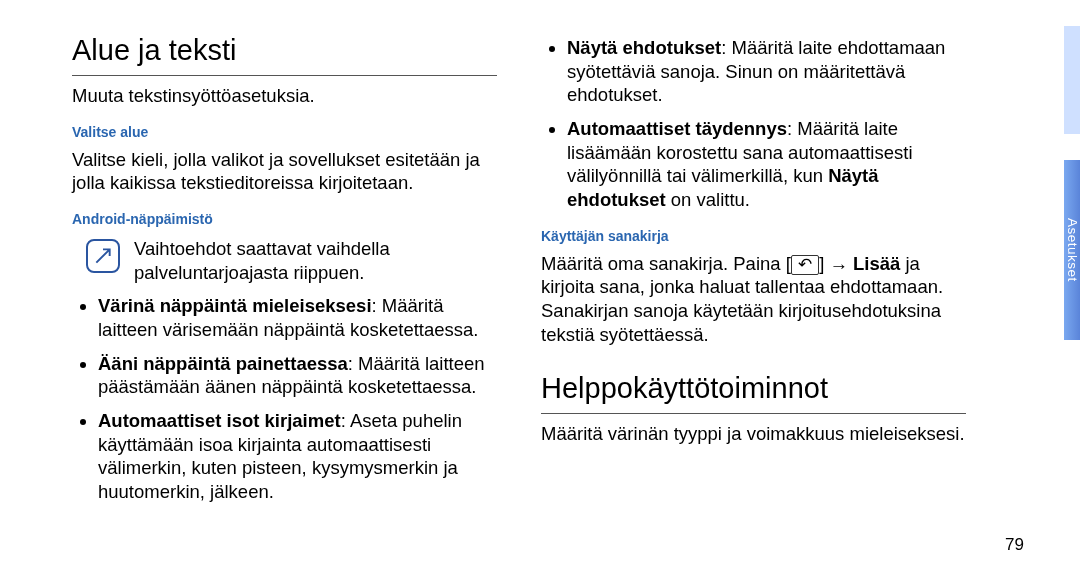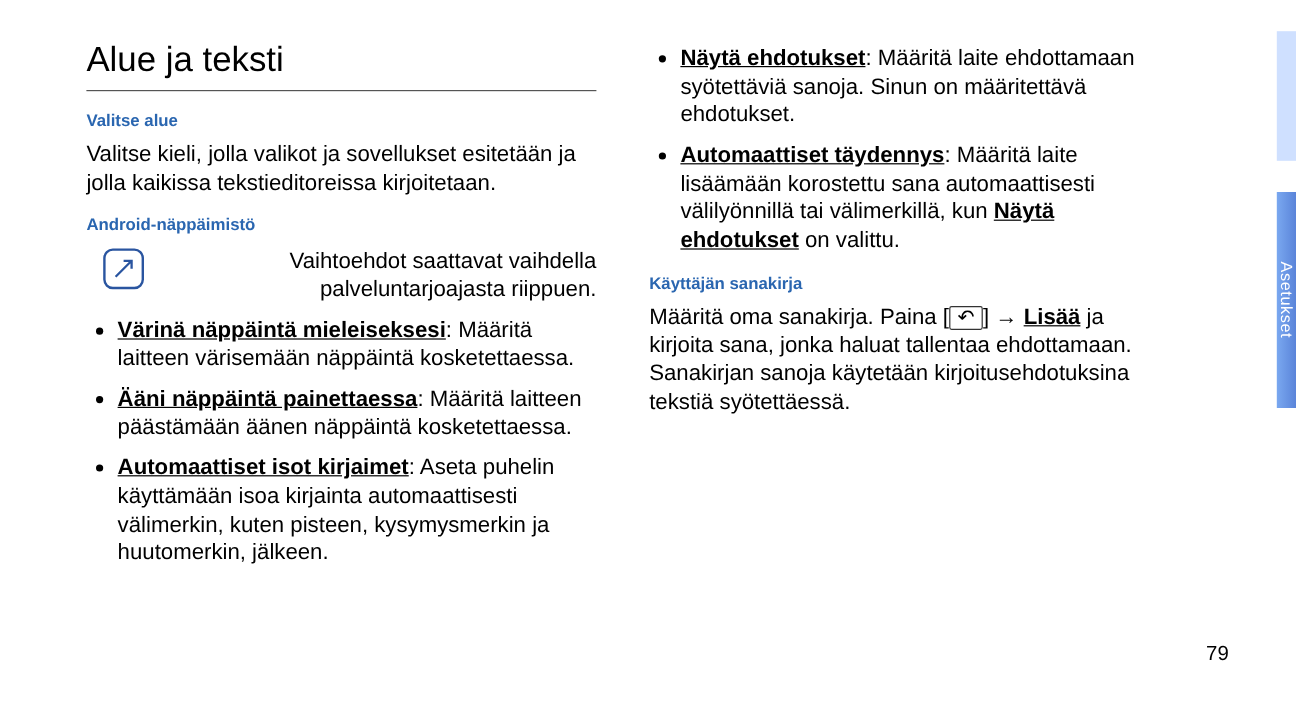--- a/index.html
+++ b/index.html
@@ -44,29 +44,28 @@
     font-weight: 700;
     font-size: 14px;
     margin: 16px 0 6px 0;
   }
   p { margin: 4px 0 10px 0; }
   ul {
     margin: 4px 0 12px 0;
     padding-left: 26px;
   }
   li { margin: 4px 0 10px 0; }
-  .bold { font-weight: 700; text-decoration: underline; }
+  .bold { font-weight: 700; }
 
   .note-box {
     display: flex;
     align-items: flex-start;
     gap: 14px;
     margin: 8px 0 10px 0;
     padding-left: 14px;
-    text-align: right;
   }
   .note-icon {
     width: 34px;
     height: 34px;
     border: 2px solid #2a55a0;
     border-radius: 8px;
     display: flex;
     align-items: center;
     justify-content: center;
     flex-shrink: 0;
@@ -121,20 +120,21 @@
   .h1-block { margin-top: 24px; }
 </style>
 </head>
 <body>
 
 <div class="page">
 
   <div class="col">
     <h1>Alue ja teksti</h1>
     <hr class="rule">
+    <p>Muuta tekstinsyöttöasetuksia.</p>
 
     <h2>Valitse alue</h2>
     <p>Valitse kieli, jolla valikot ja sovellukset esitetään ja jolla kaikissa tekstieditoreissa kirjoitetaan.</p>
 
     <h2>Android-näppäimistö</h2>
 
     <div class="note-box">
       <div class="note-icon">
         <svg viewBox="0 0 24 24">
             <path d="M4 20 L20 4 M12 4 h8 v8"></path>
@@ -164,20 +164,25 @@
       <li>
         <span class="bold">Automaattiset täydennys</span><span>: Määritä laite lisäämään korostettu sana automaattisesti välilyönnillä tai välimerkillä, kun </span><span class="bold">Näytä ehdotukset</span><span> on valittu.</span>
       </li>
     </ul>
 
     <h2>Käyttäjän sanakirja</h2>
     <p>
       <span>Määritä oma sanakirja. Paina [</span><span class="key">↶</span><span>] → </span><span class="bold">Lisää</span><span> ja kirjoita sana, jonka haluat tallentaa ehdottamaan. Sanakirjan sanoja käytetään kirjoitusehdotuksina tekstiä syötettäessä.</span>
     </p>
 
+    <div class="h1-block">
+      <h1>Helppokäyttötoiminnot</h1>
+      <hr class="rule">
+      <p>Määritä värinän tyyppi ja voimakkuus mieleiseksesi.</p>
+    </div>
   </div>
 </div>
 
 <div class="page-num">79</div>
 
 <div class="side-tab-light"></div>
 <div class="side-tab">
   <span>Asetukset</span>
 </div>
 

